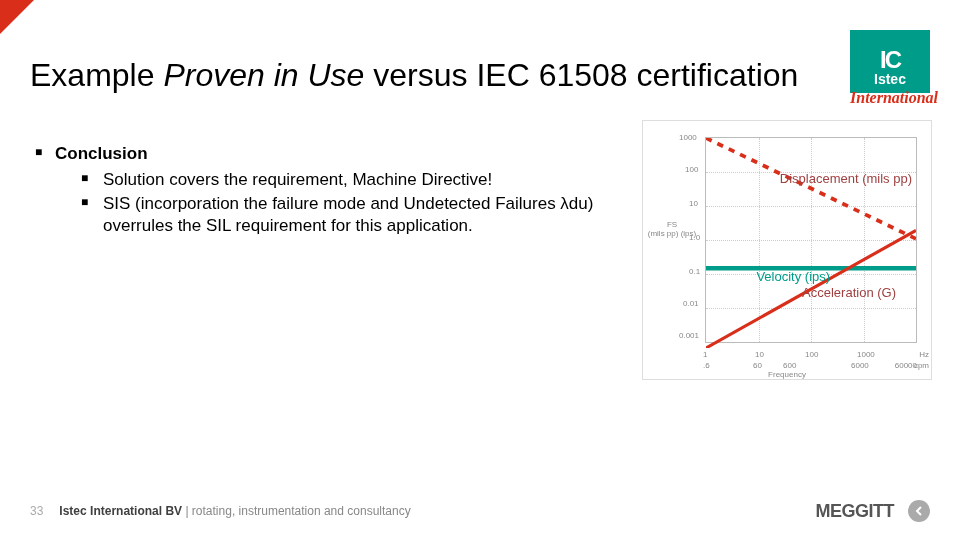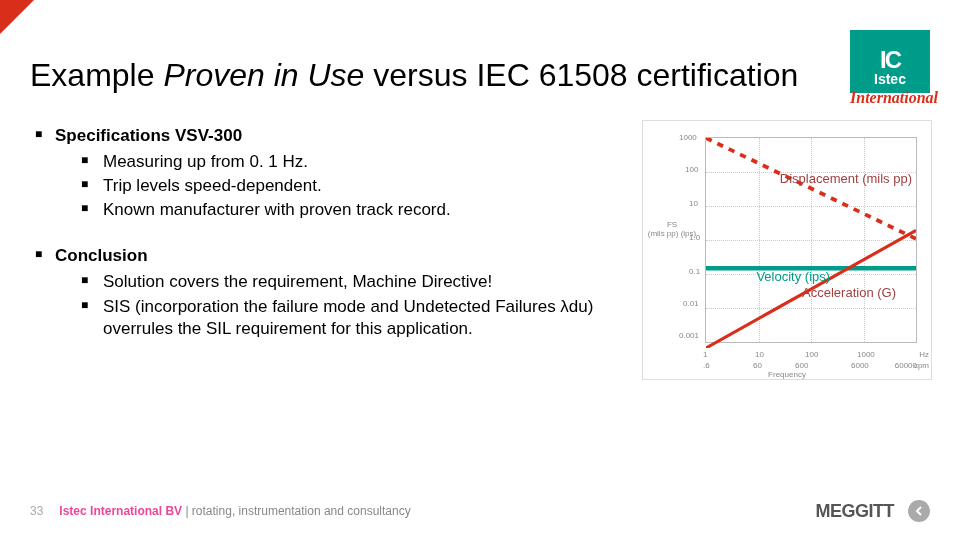--- a/index.html
+++ b/index.html
@@ -139,21 +139,21 @@
     left: 30px;
     right: 30px;
     display: flex;
     align-items: center;
     justify-content: space-between;
     font-size: 12px;
     color: #888;
   }
   .footer-left { display: flex; align-items: baseline; gap: 16px; }
   .page-num { color: #aaa; }
-  .footer-text b { color: #ec4899; font-weight: bold; }
+  .footer-text b { color: #404040; font-weight: bold; }
   .footer-right { display: flex; align-items: center; gap: 14px; }
   .meggitt {
     font-family: Arial, sans-serif;
     font-weight: 900;
     font-size: 18px;
     color: #555;
     letter-spacing: -0.5px;
     text-align: center;
   }
   .back-btn {
@@ -179,30 +179,20 @@
 
 <div class="logo-istec">
   <div class="logo-box">
     <div class="logo-ic">IC</div>
     <div class="logo-istec-txt">Istec</div>
   </div>
   <div class="logo-intl">International</div>
 </div>
 
 <div class="content">
-  <ul>
-    <li class="top-bullet">
-      <span>Specifications VSV-300</span>
-      <ul class="sub">
-        <li>Measuring up from 0. 1 Hz.</li>
-        <li>Trip levels speed-dependent.</li>
-        <li>Known manufacturer with proven track record.</li>
-      </ul>
-    </li>
-  </ul>
   <div class="spacer"></div>
   <ul>
     <li class="top-bullet">
       <span>Conclusion</span>
       <ul class="sub">
         <li>Solution covers the requirement, Machine Directive!</li>
         <li>SIS (incorporation the failure mode and Undetected Failures λdu) overrules the SIL requirement for this application.</li>
       </ul>
     </li>
   </ul>
@@ -241,21 +231,21 @@
   </span>
 
   <span class="x-label" style="bottom:20px; left:60px;">1</span>
   <span class="x-label" style="bottom:20px; left:112px;">10</span>
   <span class="x-label" style="bottom:20px; left:162px;">100</span>
   <span class="x-label" style="bottom:20px; left:214px;">1000</span>
   <span class="x-label" style="bottom:20px; right:2px;">Hz</span>
 
   <span class="x-label" style="bottom:9px; left:60px;">.6</span>
   <span class="x-label" style="bottom:9px; left:110px;">60</span>
-  <span class="x-label" style="bottom:9px; left:152px;">600</span>
+  <span class="x-label" style="bottom:9px; left:140px;">600</span>
   <span class="x-label" style="bottom:9px; left:208px;">6000</span>
   <span class="x-label" style="bottom:9px; right:14px;">60000</span>
   <span class="x-label" style="bottom:9px; right:2px;">cpm</span>
 
   <span class="axis-title" style="bottom:0px; left:0; right:0; text-align:center;">Frequency</span>
 </div>
 
 <div class="footer">
   <div class="footer-left">
     <span class="page-num">33</span>

